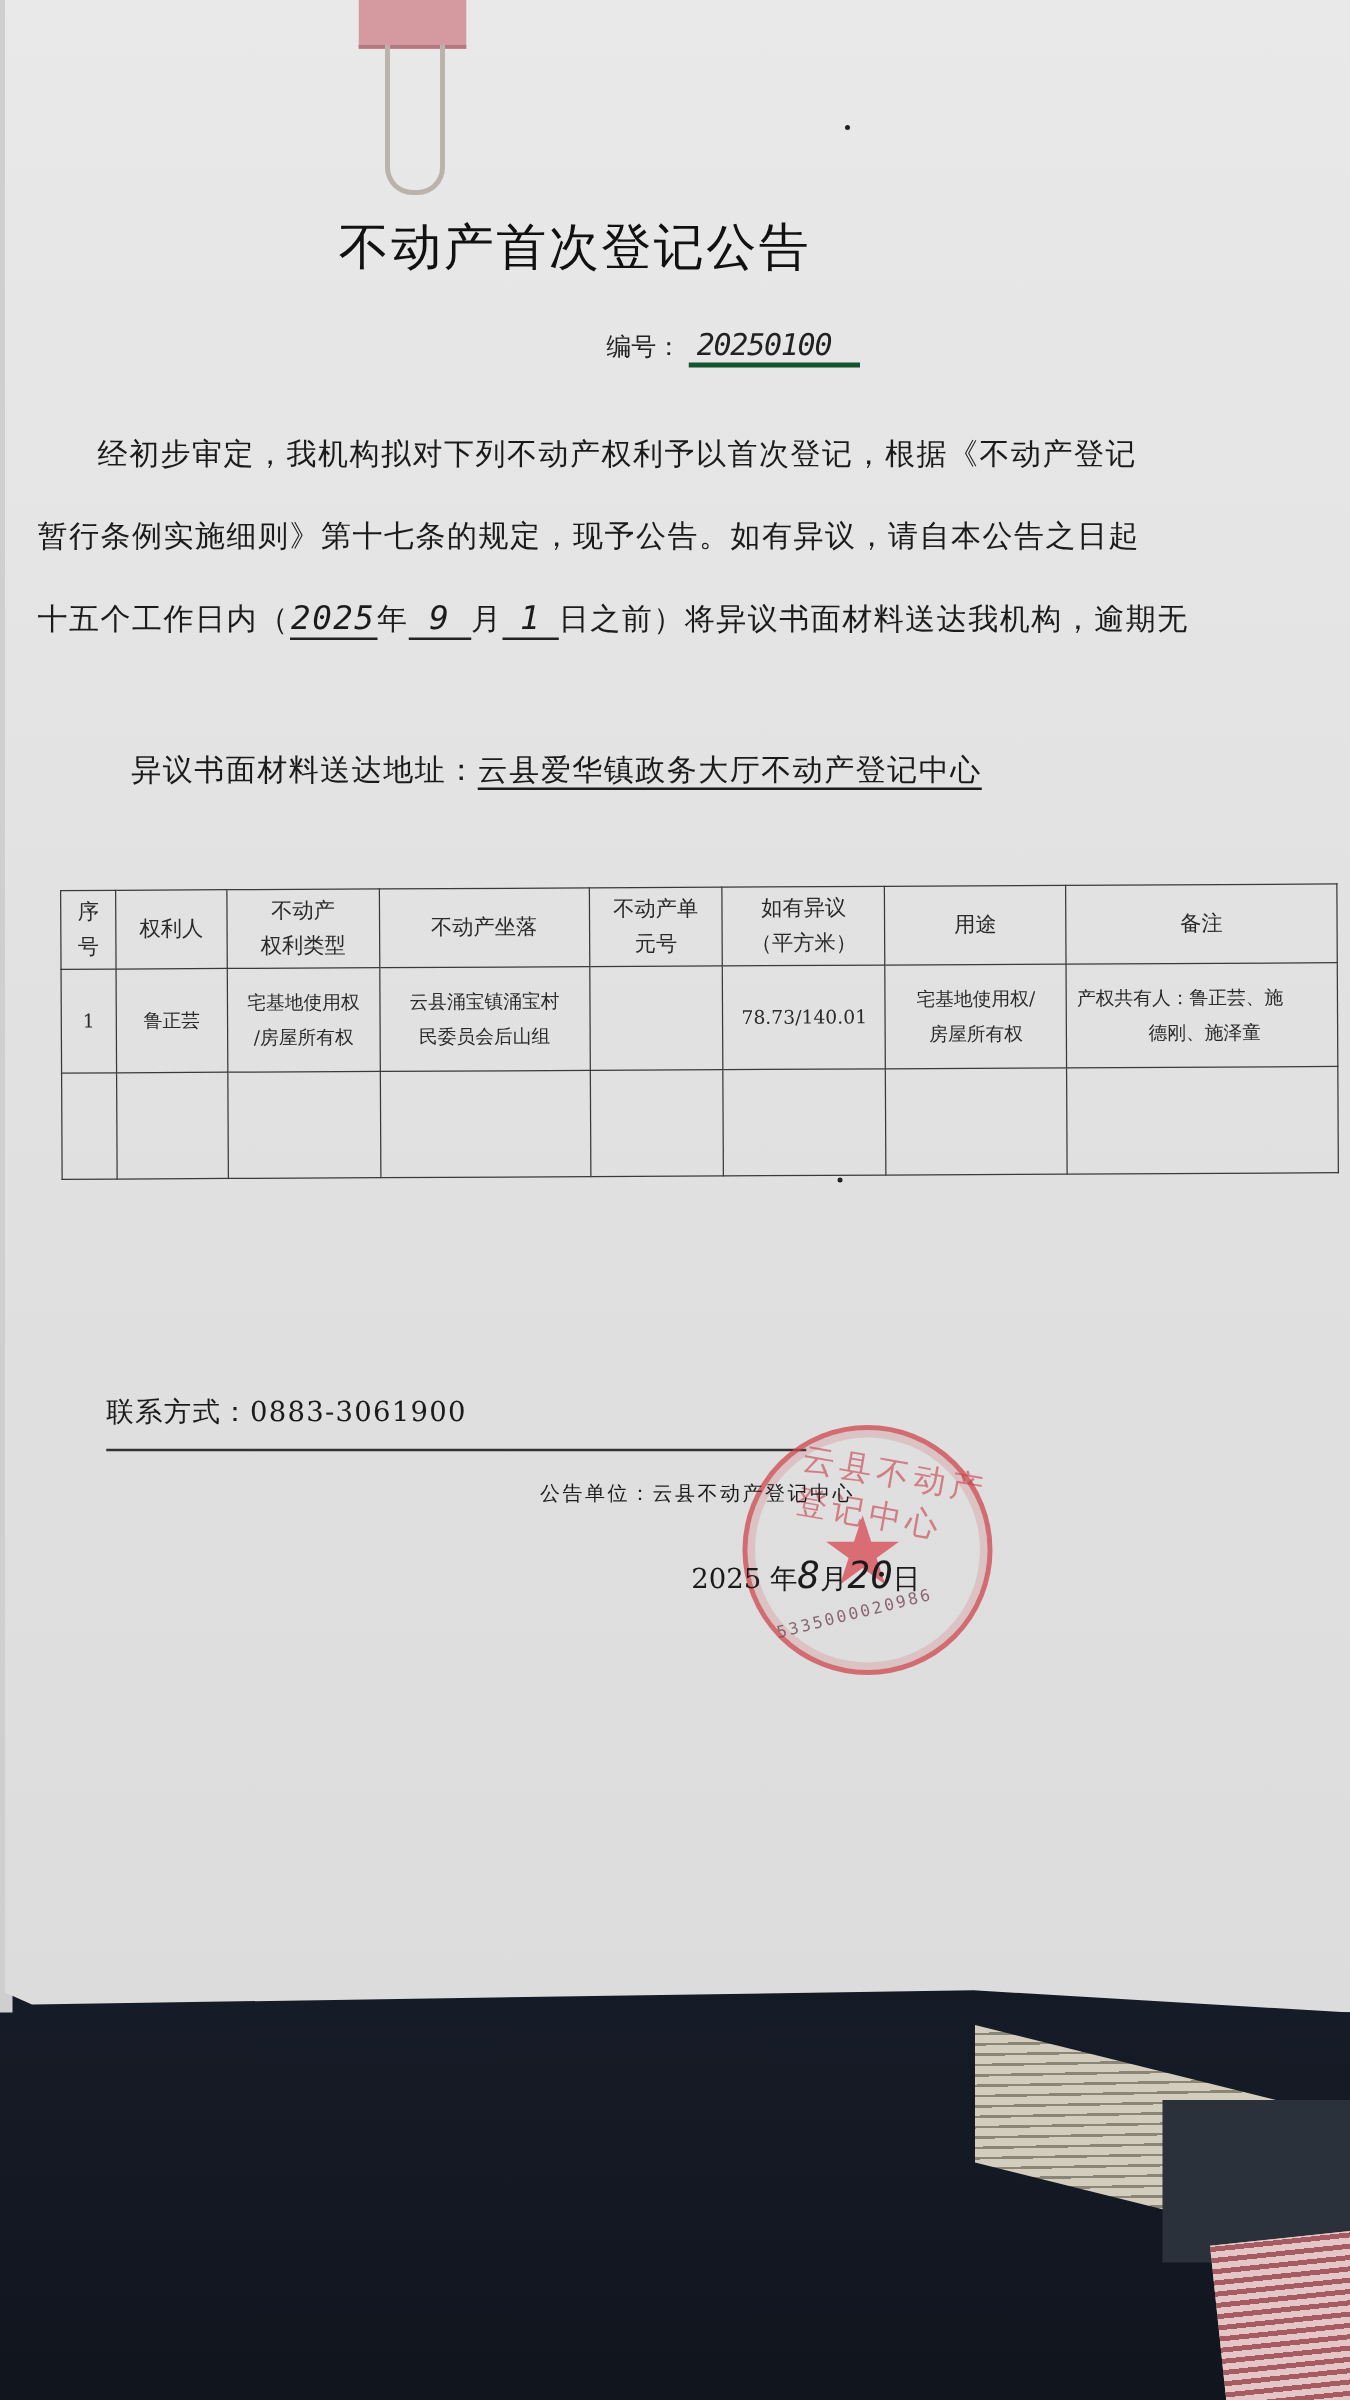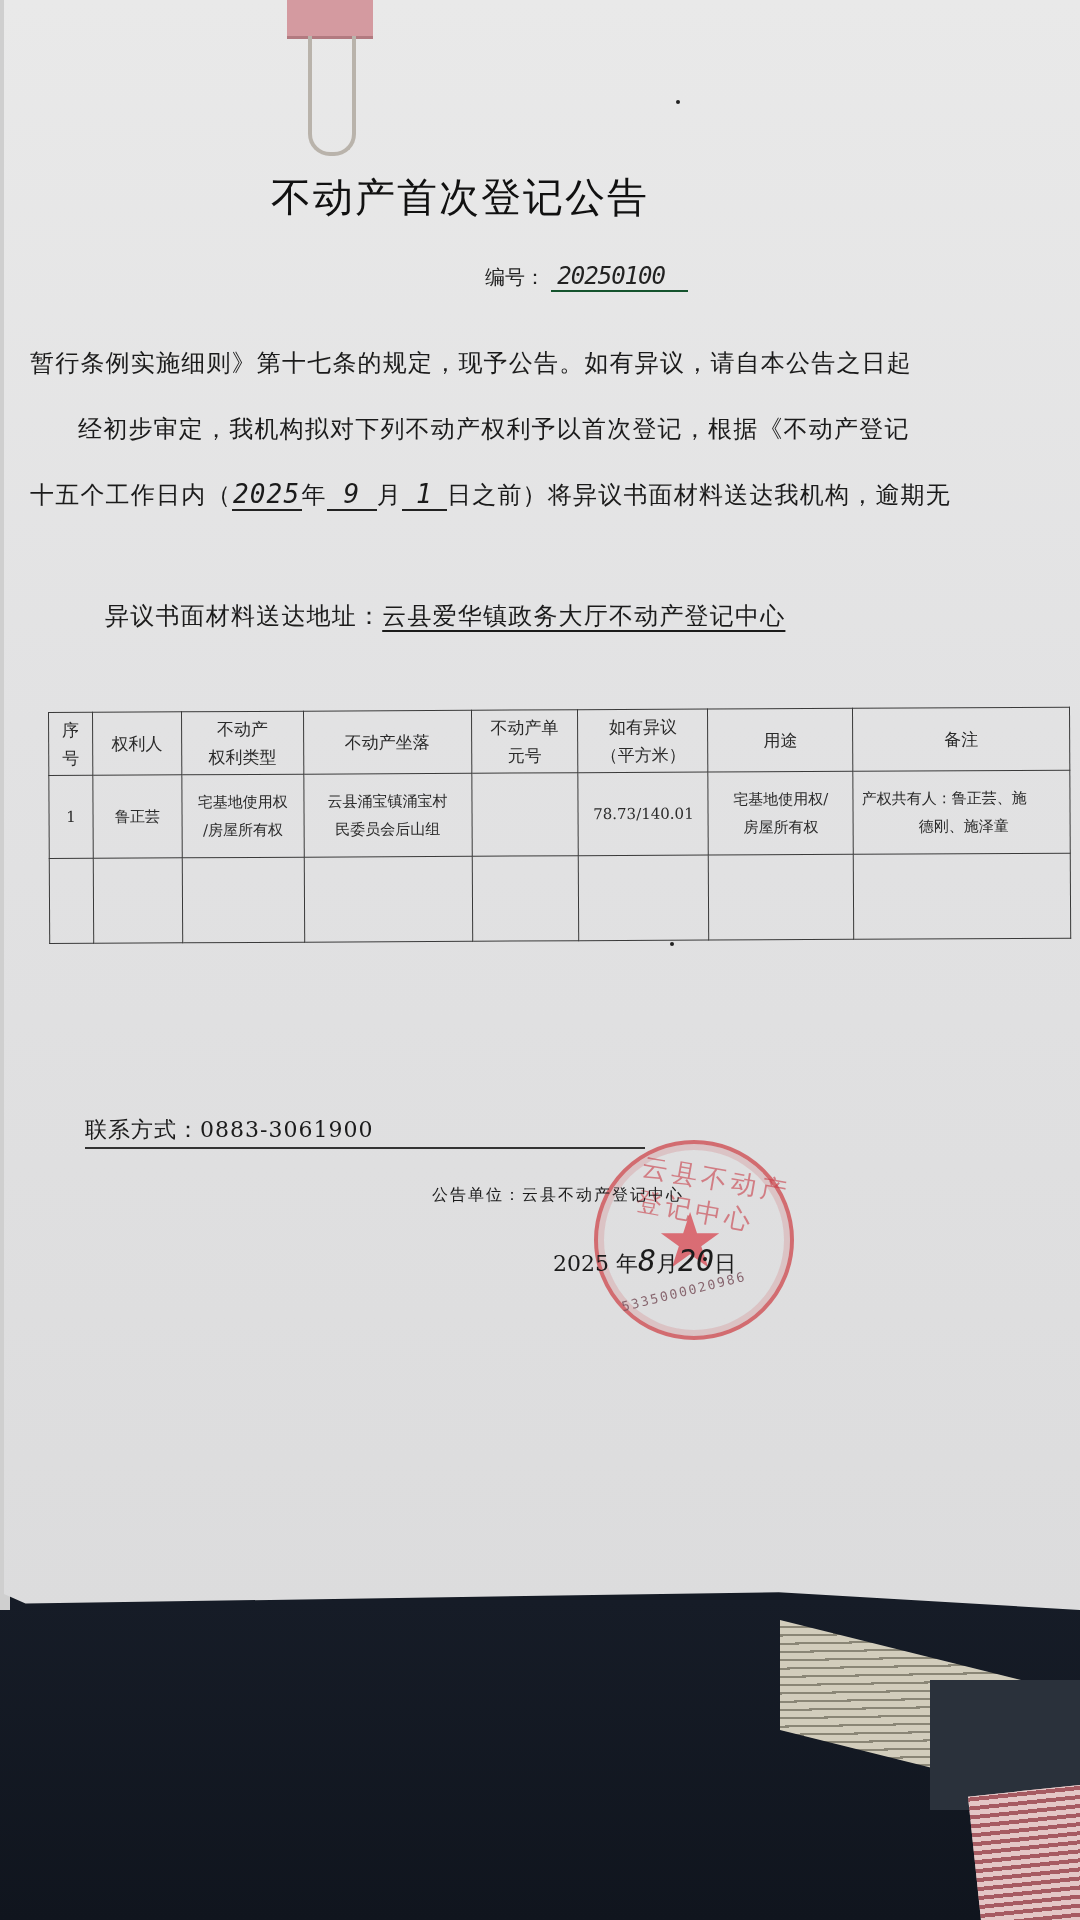--- a/index.html
+++ b/index.html
@@ -54,21 +54,21 @@
   .title {
     position: absolute; left: 0; width: 920px; top: 170px; text-align: center;
     font-family: "DejaVu Sans", "Liberation Sans", sans-serif;
     font-size: 40px; letter-spacing: 2px; color: #111;
   }
   .serial {
     position: absolute; left: 485px; top: 262px;
     font-family: "DejaVu Sans", sans-serif; font-size: 20px; color: #222;
   }
   .serial .hand {
-    display: inline-block; min-width: 125px; border-bottom: 2px solid #14532d;
+    display: inline-block; min-width: 125px; border-bottom: 4px solid #14532d;
     font-family: "DejaVu Sans Mono", monospace; font-size: 24px; font-style: italic;
     padding: 0 6px; letter-spacing: -1px;
   }
   .para {
     position: absolute; left: 30px; width: 1020px; font-size: 24px; line-height: 66px;
     letter-spacing: 1.2px;
   }
   .para .indent { display: inline-block; width: 48px; }
   .hw {
     display: inline-block; border-bottom: 2px solid #222; text-align: center;
@@ -87,21 +87,21 @@
   }
   table.reg th, table.reg td {
     border: 1.5px solid #3a3a3a; text-align: center; vertical-align: middle;
     padding: 2px 4px; line-height: 28px;
   }
   table.reg th { font-family: "DejaVu Sans", sans-serif; font-weight: normal; font-size: 17px; height: 58px; }
   table.reg td { height: 78px; }
   table.reg tr.empty td { height: 80px; }
   .contact {
     position: absolute; left: 85px; top: 1115px; width: 560px; font-size: 22px;
-    border-bottom: 2px solid #333; padding-bottom: 2px; letter-spacing: 1px;
+    border-bottom: 2px solid #333; padding-bottom: 14px; letter-spacing: 1px;
   }
   .issuer {
     position: absolute; left: 432px; top: 1185px; font-size: 16px; letter-spacing: 2px; text-align: center;
   }
   .date {
     position: absolute; left: 553px; top: 1243px; font-size: 22px;
   }
   .date .hw2 {
     font-family: "DejaVu Sans Mono", monospace; font-style: italic; font-size: 30px;
   }
@@ -142,22 +142,22 @@
 <div class="speck" style="left:670px;top:942px;"></div>
 
 <div class="title">不动产首次登记公告</div>
 
 <div class="serial">
   <span>编号：</span>
   <span class="hand">20250100</span>
 </div>
 
 <div class="para" style="top:330px;">
+  <div><span class="indent"></span><span>经初步审定，我机构拟对下列不动产权利予以首次登记，根据《不动产登记</span></div>
   <div><span>暂行条例实施细则》第十七条的规定，现予公告。如有异议，请自本公告之日起</span></div>
-  <div><span class="indent"></span><span>经初步审定，我机构拟对下列不动产权利予以首次登记，根据《不动产登记</span></div>
   <div>
     <span>十五个工作日内（</span><span class="hw" style="width:70px;">2025</span><span>年</span><span class="hw" style="width:50px;">9</span><span>月</span><span class="hw" style="width:45px;">1</span><span>日之前）将异议书面材料送达我机构，逾期无</span>
   </div>
 </div>
 
 <div class="addr">
   <span>异议书面材料送达地址：</span><span class="val">云县爱华镇政务大厅不动产登记中心</span>
 </div>
 
 <table class="reg">

